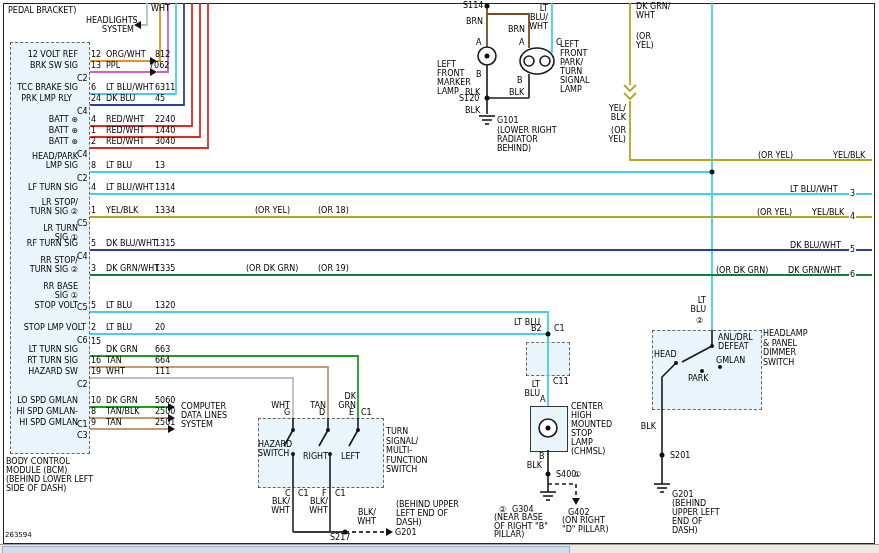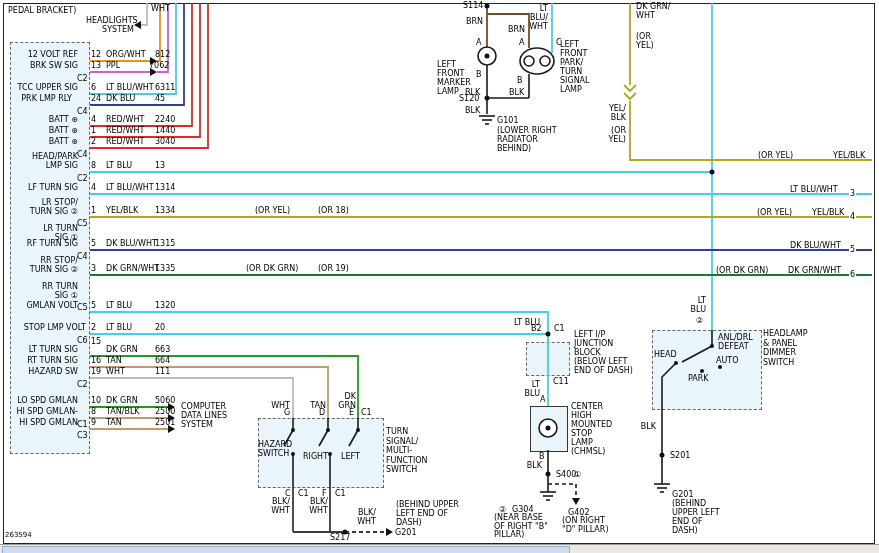--- a/index.html
+++ b/index.html
@@ -196,45 +196,49 @@
 TURN
 SIGNAL
 LAMP</span>
   <span class="lb" style="left:519px;top:38px">A</span>
   <span class="lb" style="left:556px;top:38px">C</span>
   <span class="lb" style="left:517px;top:76px">B</span>
   <span class="lb" style="left:509px;top:88px">BLK</span>
 
   <span class="lb ra" style="left:6px;top:50px;width:72px">12 VOLT REF</span>
   <span class="lb ra" style="left:6px;top:61px;width:72px">BRK SW SIG</span>
-  <span class="lb ra" style="left:6px;top:83px;width:72px">TCC UPPER SIG</span>
+  <span class="lb ra" style="left:6px;top:83px;width:72px">TCC BRAKE SIG</span>
   <span class="lb ra" style="left:0;top:94px;width:72px">PRK LMP RLY</span>
   <span class="lb ra" style="left:6px;top:115px;width:72px">BATT ⊕</span>
   <span class="lb ra" style="left:6px;top:126px;width:72px">BATT ⊕</span>
   <span class="lb ra" style="left:6px;top:137px;width:72px">BATT ⊕</span>
   <span class="lb ra" style="left:6px;top:152px;width:72px">HEAD/PARK
 LMP SIG</span>
   <span class="lb ra" style="left:6px;top:183px;width:72px">LF TURN SIG</span>
   <span class="lb ra" style="left:6px;top:198px;width:72px">LR STOP/
 TURN SIG ②</span>
   <span class="lb ra" style="left:6px;top:224px;width:72px">LR TURN
 SIG ①</span>
   <span class="lb ra" style="left:6px;top:239px;width:72px">RF TURN SIG</span>
   <span class="lb ra" style="left:6px;top:256px;width:72px">RR STOP/
 TURN SIG ②</span>
-  <span class="lb ra" style="left:6px;top:282px;width:72px">RR TURN
+  <span class="lb ra" style="left:6px;top:282px;width:72px">RR BASE
 SIG ①</span>
-  <span class="lb ra" style="left:6px;top:301px;width:72px">GMLAN VOLT</span>
+  <span class="lb ra" style="left:6px;top:301px;width:72px">STOP VOLT</span>
   <span class="lb ra" style="left:14px;top:323px;width:72px">STOP LMP VOLT</span>
   <span class="lb ra" style="left:6px;top:345px;width:72px">LT TURN SIG</span>
   <span class="lb ra" style="left:6px;top:356px;width:72px">RT TURN SIG</span>
   <span class="lb ra" style="left:6px;top:367px;width:72px">HAZARD SW</span>
   <span class="lb ra" style="left:6px;top:396px;width:72px">LO SPD GMLAN</span>
   <span class="lb ra" style="left:6px;top:407px;width:72px">HI SPD GMLAN-</span>
   <span class="lb ra" style="left:6px;top:418px;width:72px">HI SPD GMLAN</span>
+  <span class="lb" style="left:6px;top:457px">BODY CONTROL
+MODULE (BCM)
+(BEHIND LOWER LEFT
+SIDE OF DASH)</span>
 
   <span class="lb" style="left:77px;top:74px">C2</span>
   <span class="lb" style="left:77px;top:107px">C4</span>
   <span class="lb" style="left:77px;top:150px">C4</span>
   <span class="lb" style="left:77px;top:174px">C2</span>
   <span class="lb" style="left:77px;top:219px">C5</span>
   <span class="lb" style="left:77px;top:252px">C4</span>
   <span class="lb" style="left:77px;top:303px">C5</span>
   <span class="lb" style="left:77px;top:336px">C6</span>
   <span class="lb" style="left:77px;top:380px">C2</span>
@@ -320,25 +324,20 @@
   <span class="lb" style="left:790px;top:241px">DK BLU/WHT</span>
   <span class="lb num" style="left:849px;top:245px">5</span>
   <span class="lb" style="left:716px;top:266px">(OR DK GRN)</span>
   <span class="lb" style="left:788px;top:266px">DK GRN/WHT</span>
   <span class="lb num" style="left:849px;top:270px">6</span>
 
   <span class="lb" style="left:514px;top:318px">LT BLU</span>
   <span class="lb" style="left:531px;top:324px">B2</span>
   <span class="lb" style="left:554px;top:324px">C1</span>
   <span class="lb" style="left:553px;top:377px">C11</span>
-  <span class="lb" style="left:574px;top:330px">LEFT I/P
-JUNCTION
-BLOCK
-(BELOW LEFT
-END OF DASH)</span>
   <span class="lb ra" style="left:516px;top:380px;width:24px">LT
 BLU</span>
   <span class="lb" style="left:540px;top:395px">A</span>
 
   <span class="lb" style="left:571px;top:402px">CENTER
 HIGH
 MOUNTED
 STOP
 LAMP
 (CHMSL)</span>
@@ -354,21 +353,21 @@
   <span class="lb" style="left:568px;top:508px">G402</span>
   <span class="lb" style="left:562px;top:517px;line-height:8.5px">(ON RIGHT
 "D" PILLAR)</span>
 
   <span class="lb ra" style="left:686px;top:296px;width:20px">LT
 BLU</span>
   <span class="lb" style="left:696px;top:316px">②</span>
   <span class="lb" style="left:718px;top:333px">ANL/DRL
 DEFEAT</span>
   <span class="lb" style="left:654px;top:350px">HEAD</span>
-  <span class="lb" style="left:716px;top:356px">AUTO</span>
+  <span class="lb" style="left:716px;top:356px">GMLAN</span>
   <span class="lb" style="left:688px;top:374px">PARK</span>
   <span class="lb" style="left:763px;top:329px;line-height:9.5px">HEADLAMP
 &amp; PANEL
 DIMMER
 SWITCH</span>
   <span class="lb ra" style="left:634px;top:422px;width:22px">BLK</span>
   <span class="lb" style="left:670px;top:451px">S201</span>
   <span class="lb" style="left:672px;top:490px">G201</span>
   <span class="lb" style="left:672px;top:499px">(BEHIND
 UPPER LEFT

